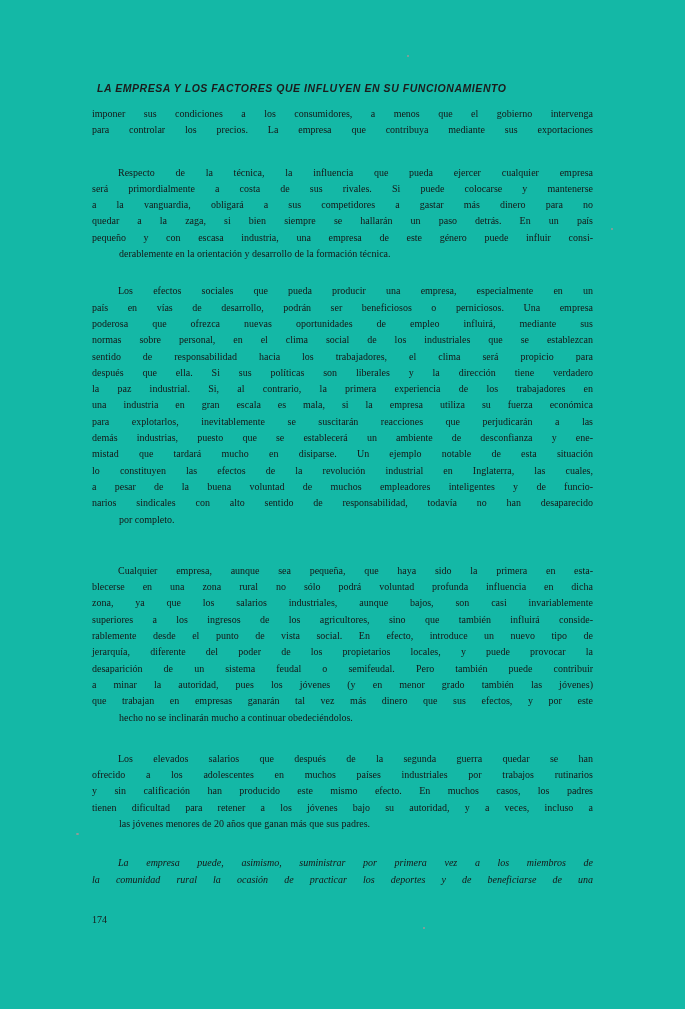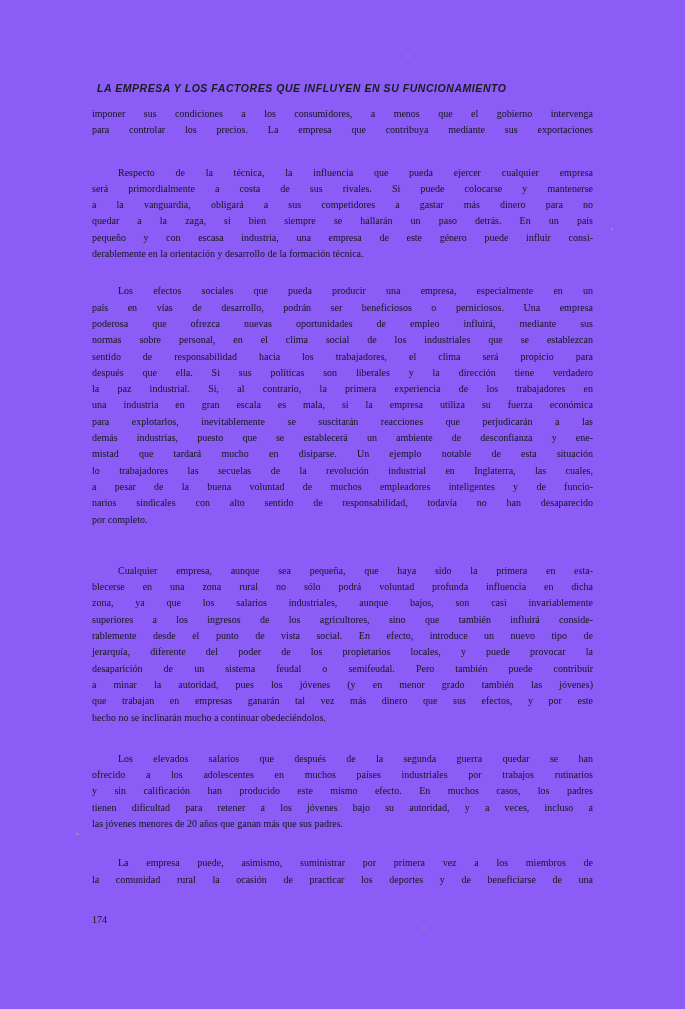--- a/index.html
+++ b/index.html
@@ -5,21 +5,21 @@
   html, body {
     margin: 0;
     padding: 0;
     background: #e8e8e6;
   }
   .scan-page {
     position: relative;
     width: 685px;
     height: 1009px;
     margin: 0 auto;
-    background: #8b5cf6;
+    background: #14b8a6;
     overflow: hidden;
     color: #161616;
     font-family: "Liberation Serif", "DejaVu Serif", serif;
   }
   .running-head {
     position: absolute;
     left: 97px;
     top: 82px;
     font-family: "Liberation Sans", "DejaVu Sans", sans-serif;
     font-style: italic;
@@ -37,28 +37,29 @@
     font-size: 10px;
     line-height: 16.3px;
   }
   .para { margin: 0; }
   
   .para.p0 { margin-bottom: 26px; }
   .para.p1 { margin-bottom: 21px; }
   .para.p2 { margin-bottom: 35px; }
   .para.p3 { margin-bottom: 25px; }
   .para.p4 { margin-bottom: 23px; }
-  .para.p5 { margin-bottom: 0; }
+  .para.p5 { margin-bottom: 0; font-style: italic; }
   .line {
     text-align: justify;
     text-align-last: justify;
     white-space: normal;
   }
   .line.line-last {
     text-align-last: left;
+    margin-left: 27px;
   }
   .line.line-first {
     text-indent: 26px;
   }
   .page-number {
     position: absolute;
     left: 92px;
     top: 914px;
     font-size: 10px;
     color: #1a1a1a;
@@ -97,21 +98,21 @@
         <div class="line">país en vías de desarrollo, podrán ser beneficiosos o perniciosos. Una empresa</div>
         <div class="line">poderosa que ofrezca nuevas oportunidades de empleo influirá, mediante sus</div>
         <div class="line">normas sobre personal, en el clima social de los industriales que se establezcan</div>
         <div class="line">sentido de responsabilidad hacia los trabajadores, el clima será propicio para</div>
         <div class="line">después que ella. Si sus políticas son liberales y la dirección tiene verdadero</div>
         <div class="line">la paz industrial. Si, al contrario, la primera experiencia de los trabajadores en</div>
         <div class="line">una industria en gran escala es mala, si la empresa utiliza su fuerza económica</div>
         <div class="line">para explotarlos, inevitablemente se suscitarán reacciones que perjudicarán a las</div>
         <div class="line">demás industrias, puesto que se establecerá un ambiente de desconfianza y ene-</div>
         <div class="line">mistad que tardará mucho en disiparse. Un ejemplo notable de esta situación</div>
-        <div class="line">lo trabajadores las secuelas de la revolución industrial en Inglaterra, las cuales,</div>
+        <div class="line">lo constituyen las efectos de la revolución industrial en Inglaterra, las cuales,</div>
         <div class="line">a pesar de la buena voluntad de muchos empleadores inteligentes y de funcio-</div>
         <div class="line">narios sindicales con alto sentido de responsabilidad, todavía no han desaparecido</div>
         <div class="line line-last">por completo.</div>
       </div>
       <div class="para p3">
         <div class="line line-first">Cualquier empresa, aunque sea pequeña, que haya sido la primera en esta-</div>
         <div class="line">blecerse en una zona rural no sólo podrá voluntad profunda influencia en dicha</div>
         <div class="line">zona, ya que los salarios industriales, aunque bajos, son casi invariablemente</div>
         <div class="line">superiores a los ingresos de los agricultores, sino que también influirá conside-</div>
         <div class="line">rablemente desde el punto de vista social. En efecto, introduce un nuevo tipo de</div>

